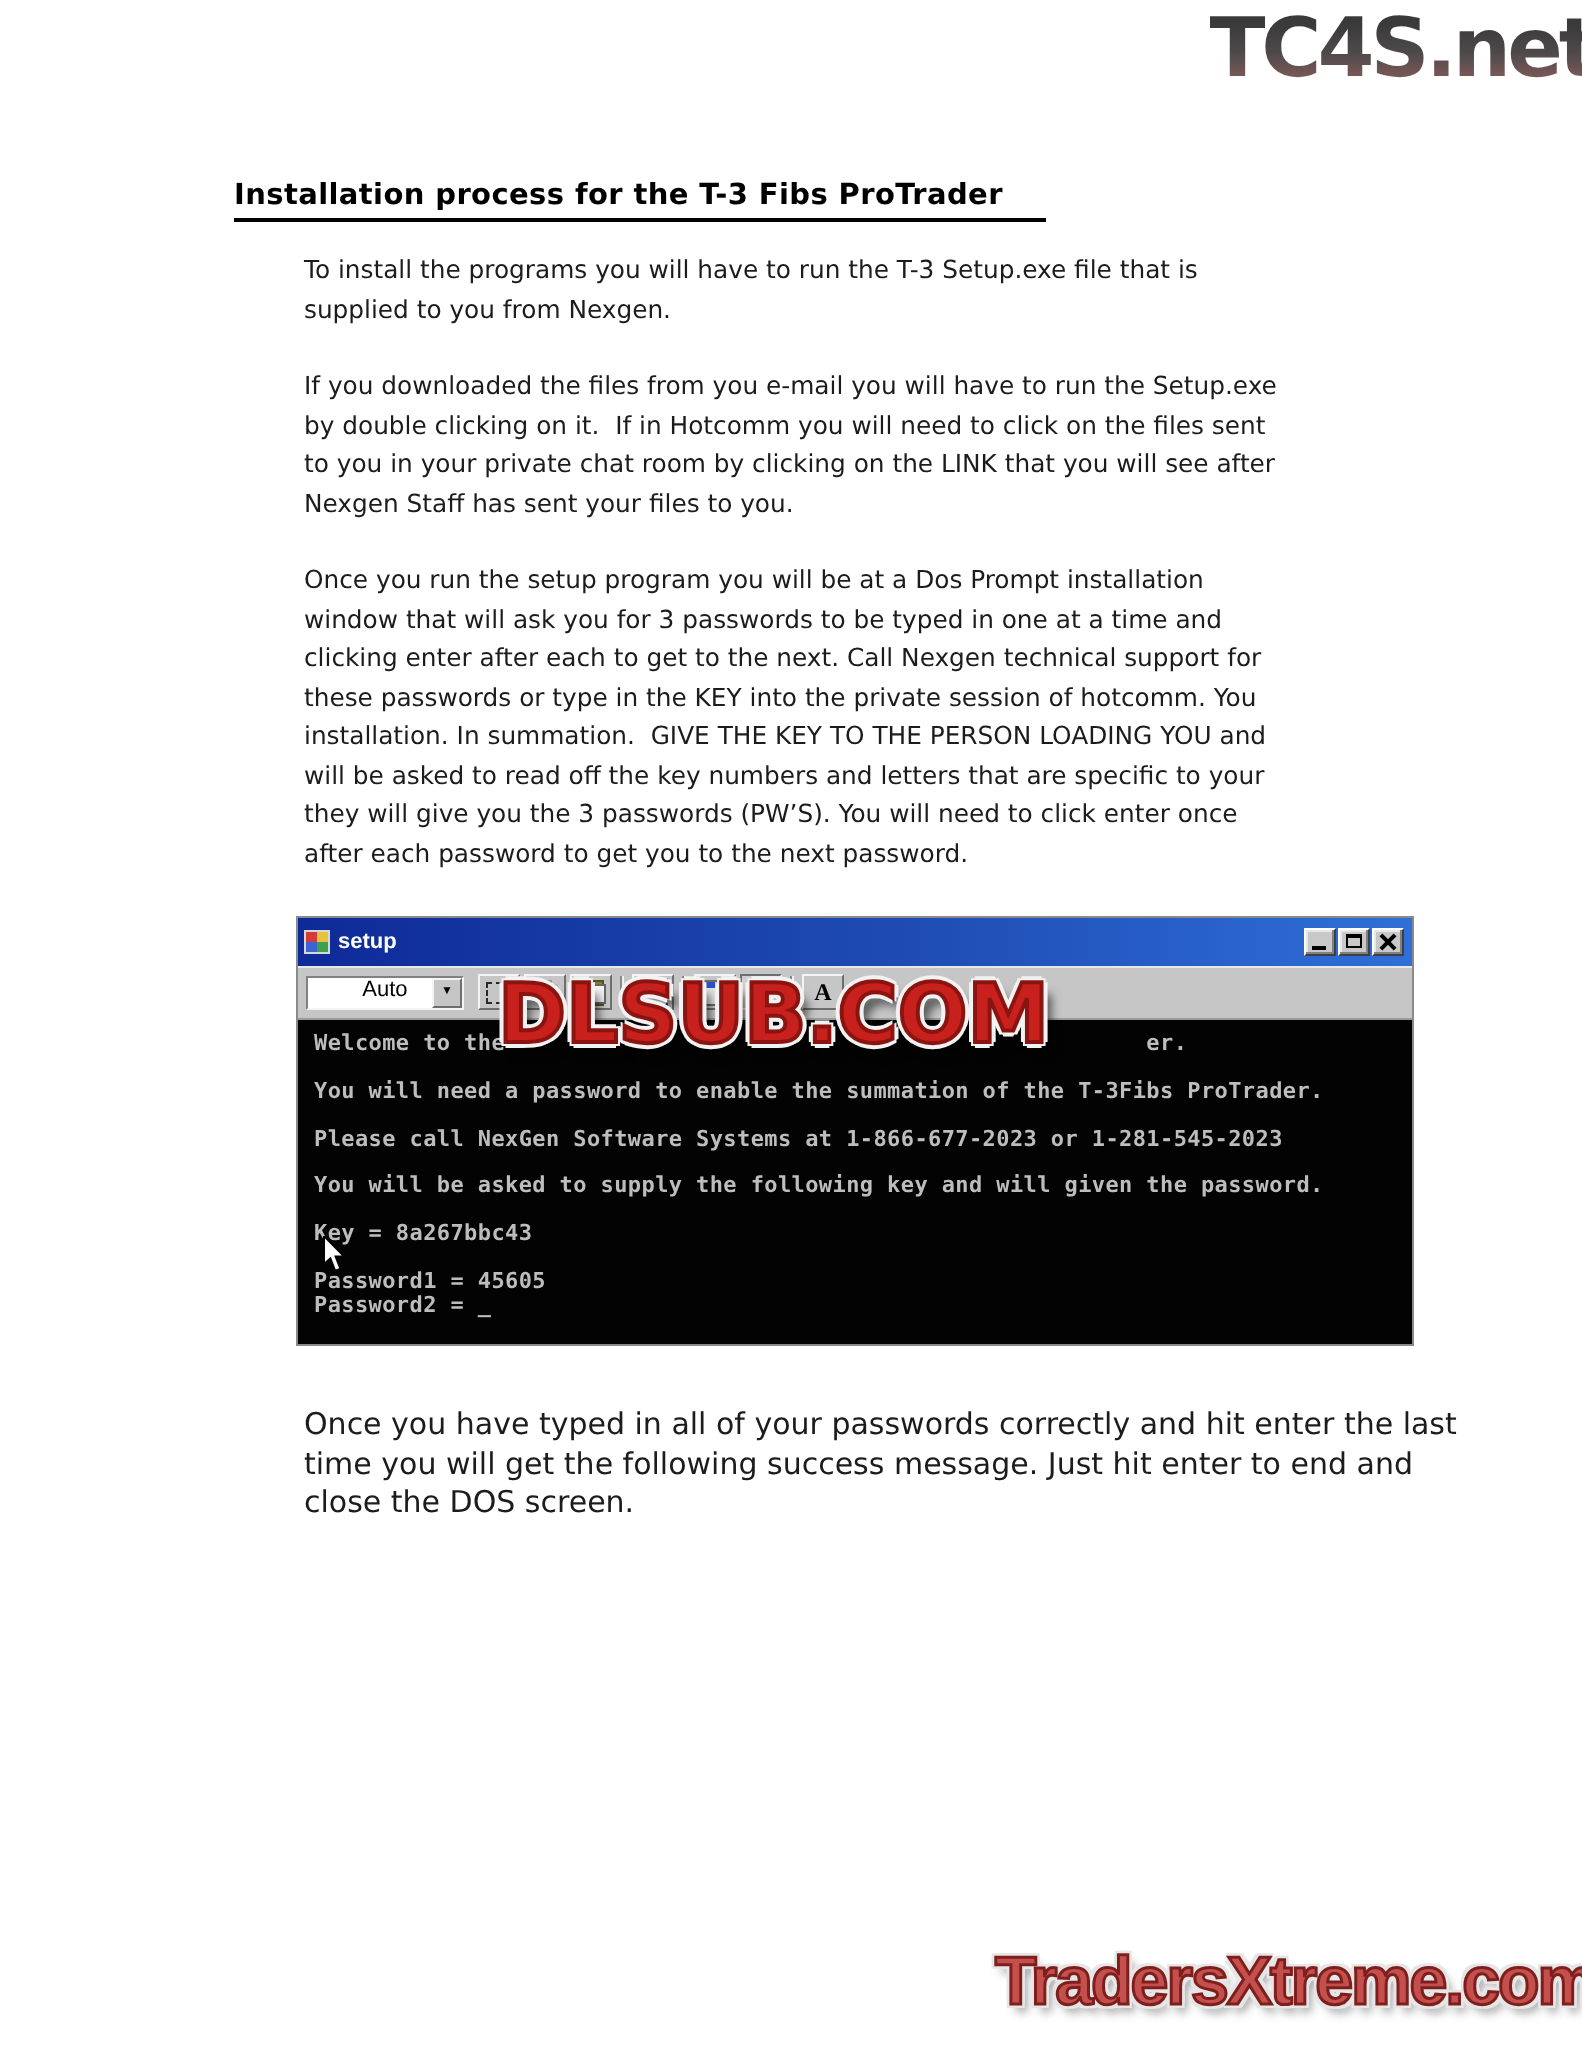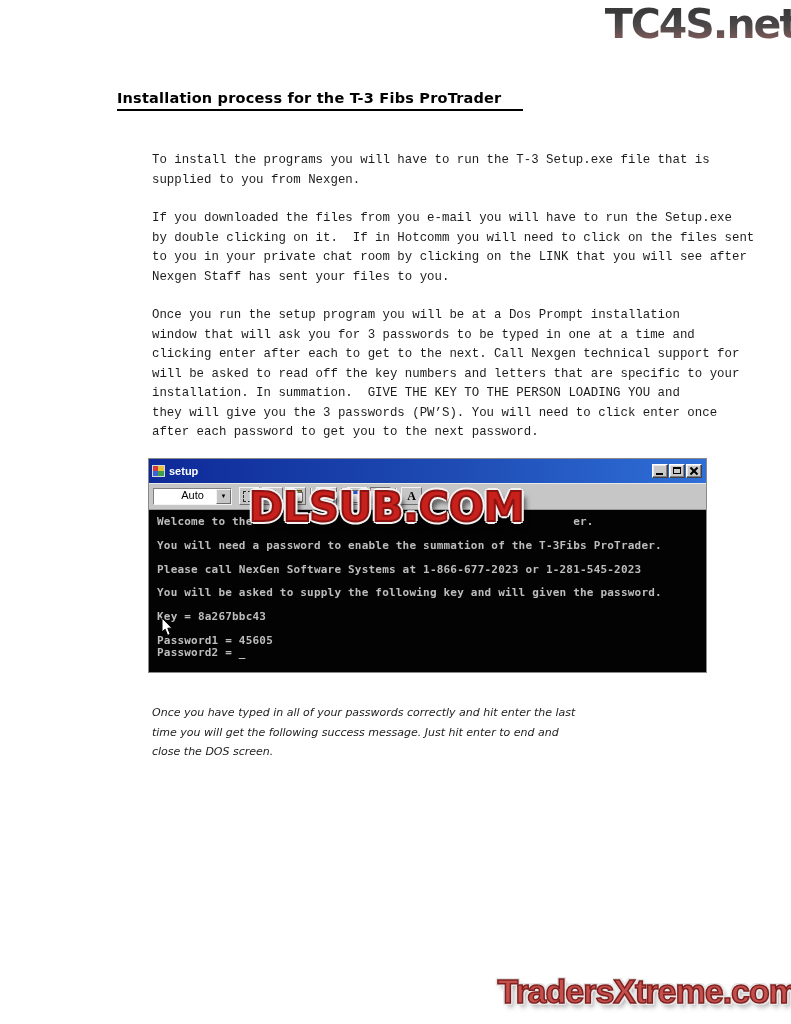--- a/index.html
+++ b/index.html
@@ -17,25 +17,25 @@
     -webkit-background-clip:text; background-clip:text; color:transparent;
   }
 
   
   .doc-title {
     position:absolute; left:117px; top:90px; margin:0;
     font-size:14.5px; font-weight:bold; color:#000;
     letter-spacing:0.2px; padding:0 22px 3px 0;
     border-bottom:2px solid #000; display:inline-block;
   }
-  .content { position:absolute; left:152px; top:151px; width:480px;font-family:Liberation Mono, monospace; }
+  .content { position:absolute; left:152px; top:125px; width:480px; }
   .para { margin:0 0 19px 0; color:#1c1c1c; }
   .para > div { white-space:pre; font-size:12.4px; line-height:19.5px; }
   .para4 { position:absolute; left:152px; top:703px; width:480px; color:#1c1c1c; }
-  .para4 > div { white-space:pre; font-size:11px; line-height:19.5px;font-style:italic; }
+  .para4 > div { white-space:pre; font-size:15px; line-height:19.5px; }
 
   
   .dos-window {
     position:absolute; left:148px; top:458px; width:559px;
     background:#c6c6c6; border:1px solid #8a8a8a;
     box-sizing:border-box;
   }
   .titlebar {
     height:24px; display:flex; align-items:center; gap:4px; padding:0 3px;
     background:linear-gradient(90deg,#0e2a98 0%, #1e4cb4 55%, #2f6fd8 100%);
@@ -158,22 +158,23 @@
     <div class="para">
         <div>If you downloaded the files from you e-mail you will have to run the Setup.exe</div>
         <div>by double clicking on it.  If in Hotcomm you will need to click on the files sent</div>
         <div>to you in your private chat room by clicking on the LINK that you will see after</div>
         <div>Nexgen Staff has sent your files to you.</div>
       </div>
     <div class="para">
         <div>Once you run the setup program you will be at a Dos Prompt installation</div>
         <div>window that will ask you for 3 passwords to be typed in one at a time and</div>
         <div>clicking enter after each to get to the next. Call Nexgen technical support for</div>
+        <div>these passwords or type in the KEY into the private session of hotcomm. You</div>
+        <div>installation. In summation.  GIVE THE KEY TO THE PERSON LOADING YOU and</div>
         <div>will be asked to read off the key numbers and letters that are specific to your</div>
-        <div>installation. In summation.  GIVE THE KEY TO THE PERSON LOADING YOU and</div>
         <div>they will give you the 3 passwords (PW’S). You will need to click enter once</div>
         <div>after each password to get you to the next password.</div>
       </div>
   </div>
 
   <div class="dos-window">
 
     <div class="titlebar">
       <span class="msdos-icon"></span>
       <span class="win-title">setup</span>

